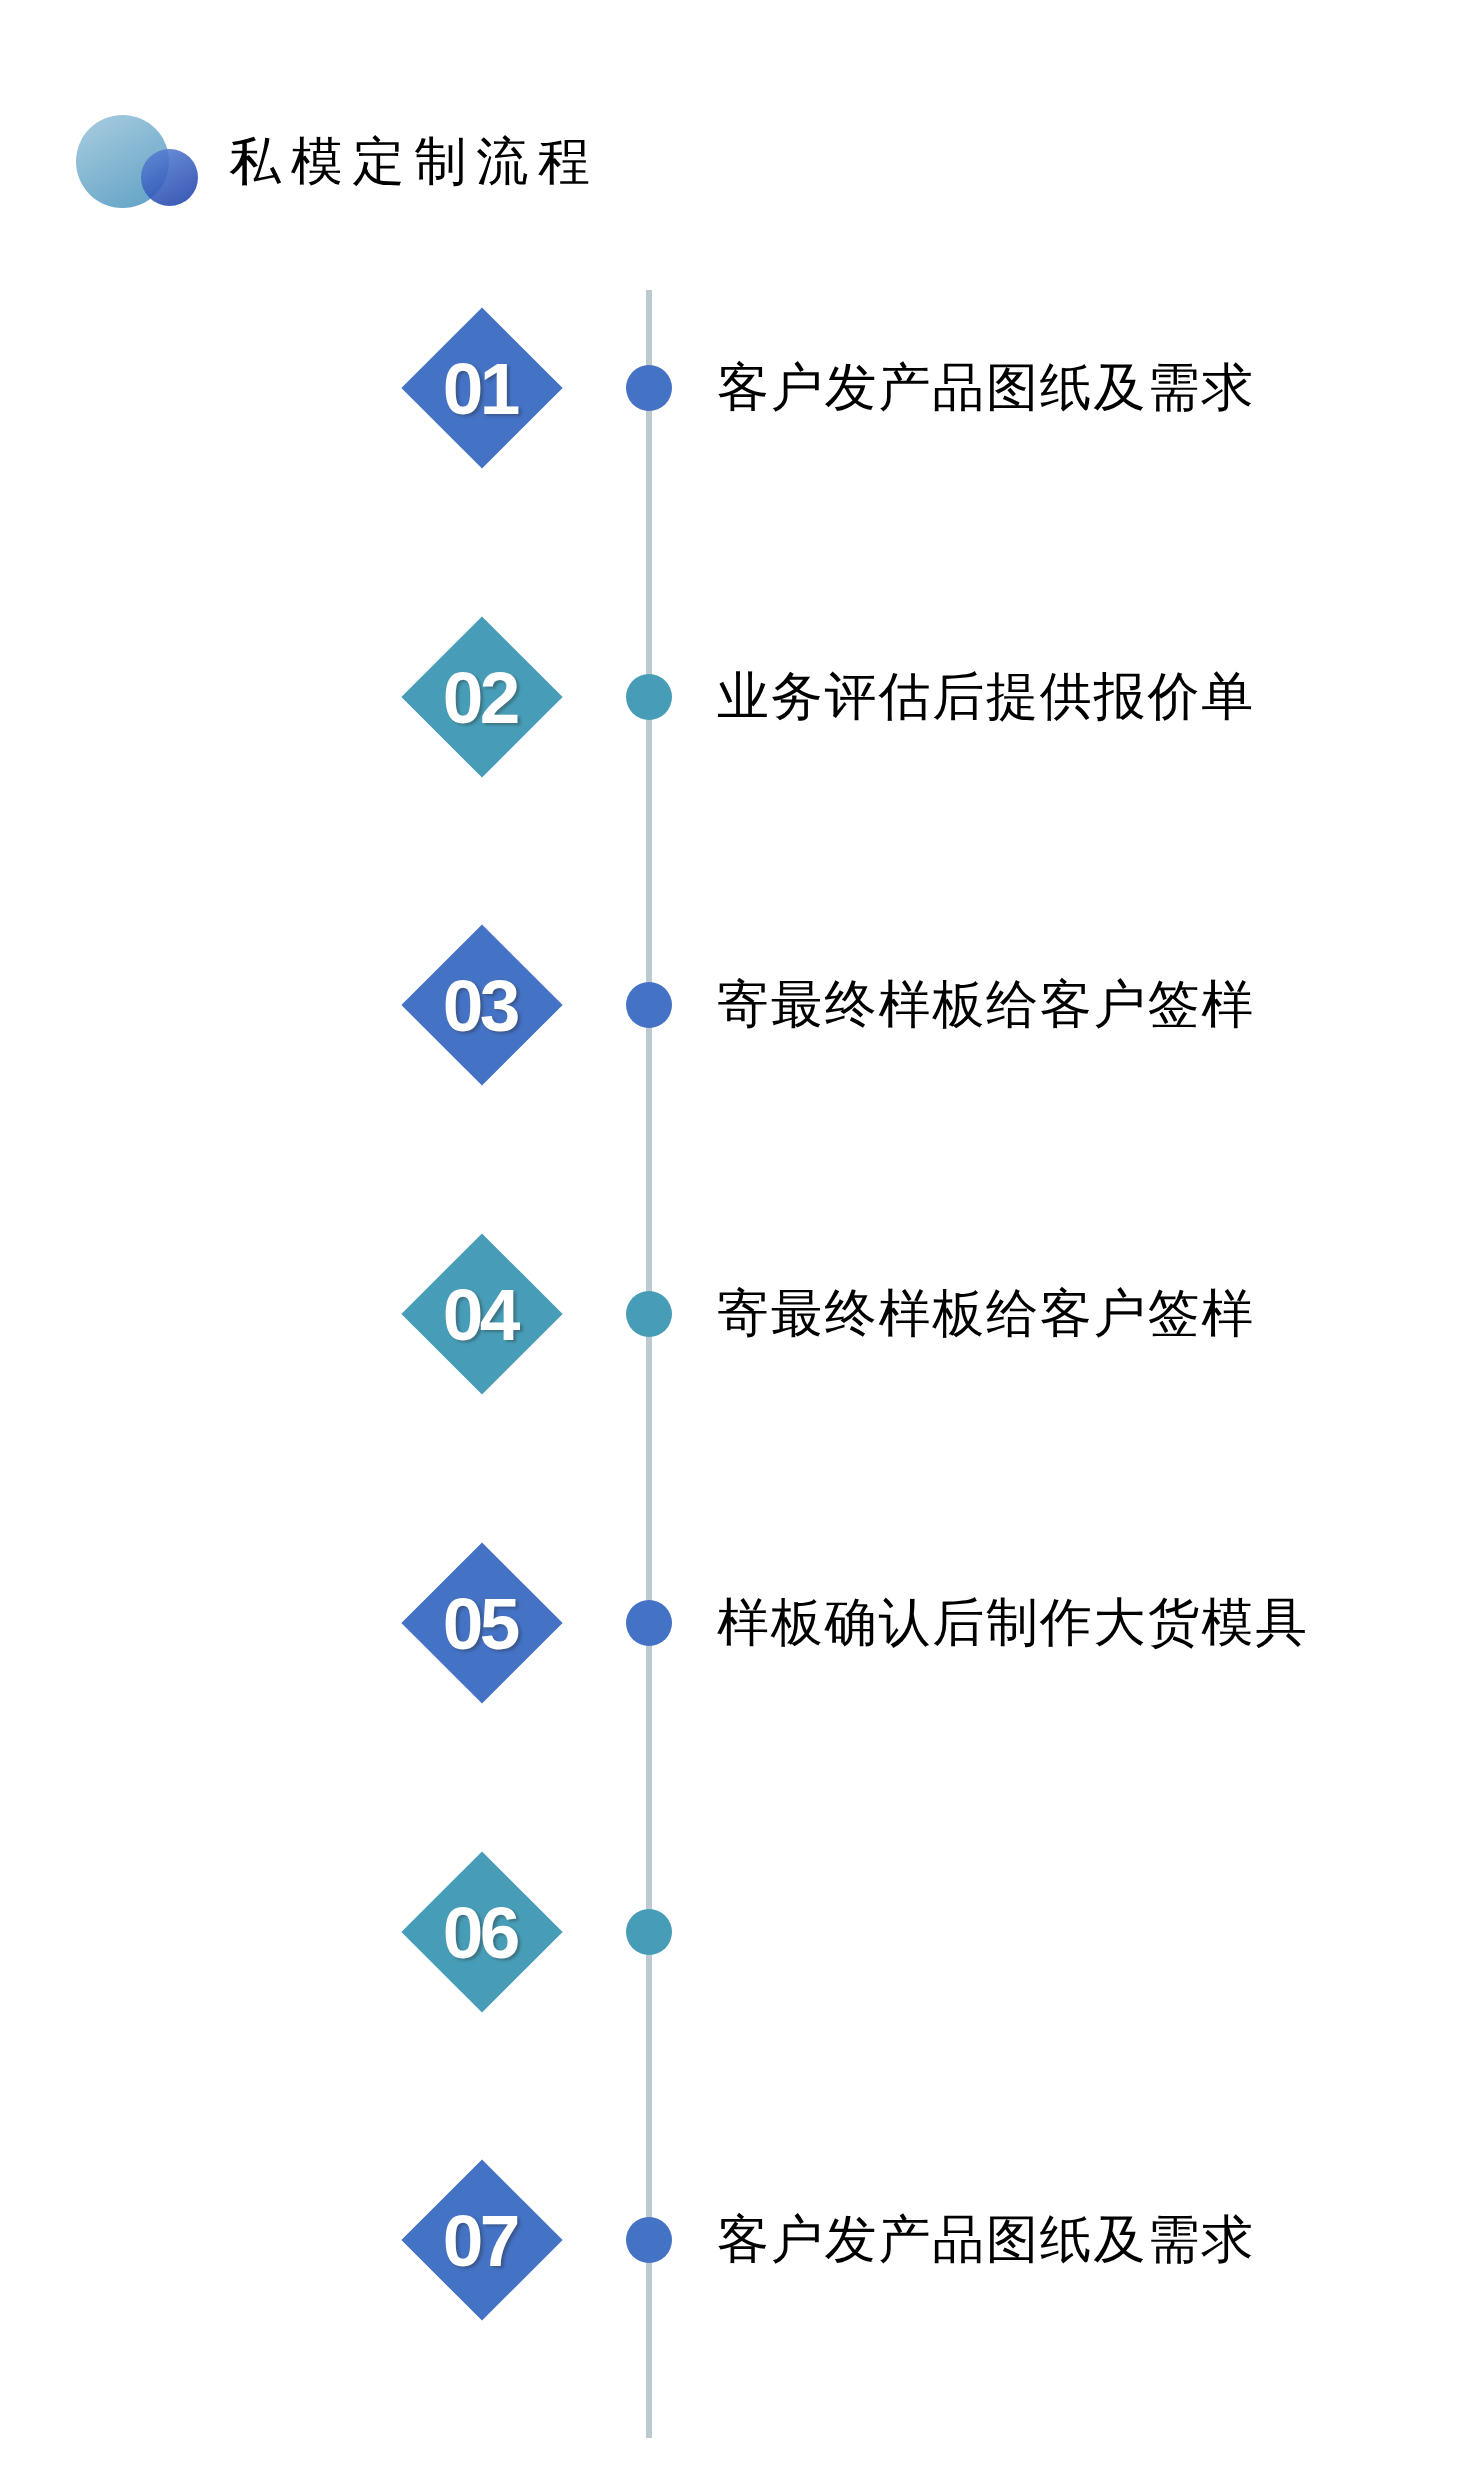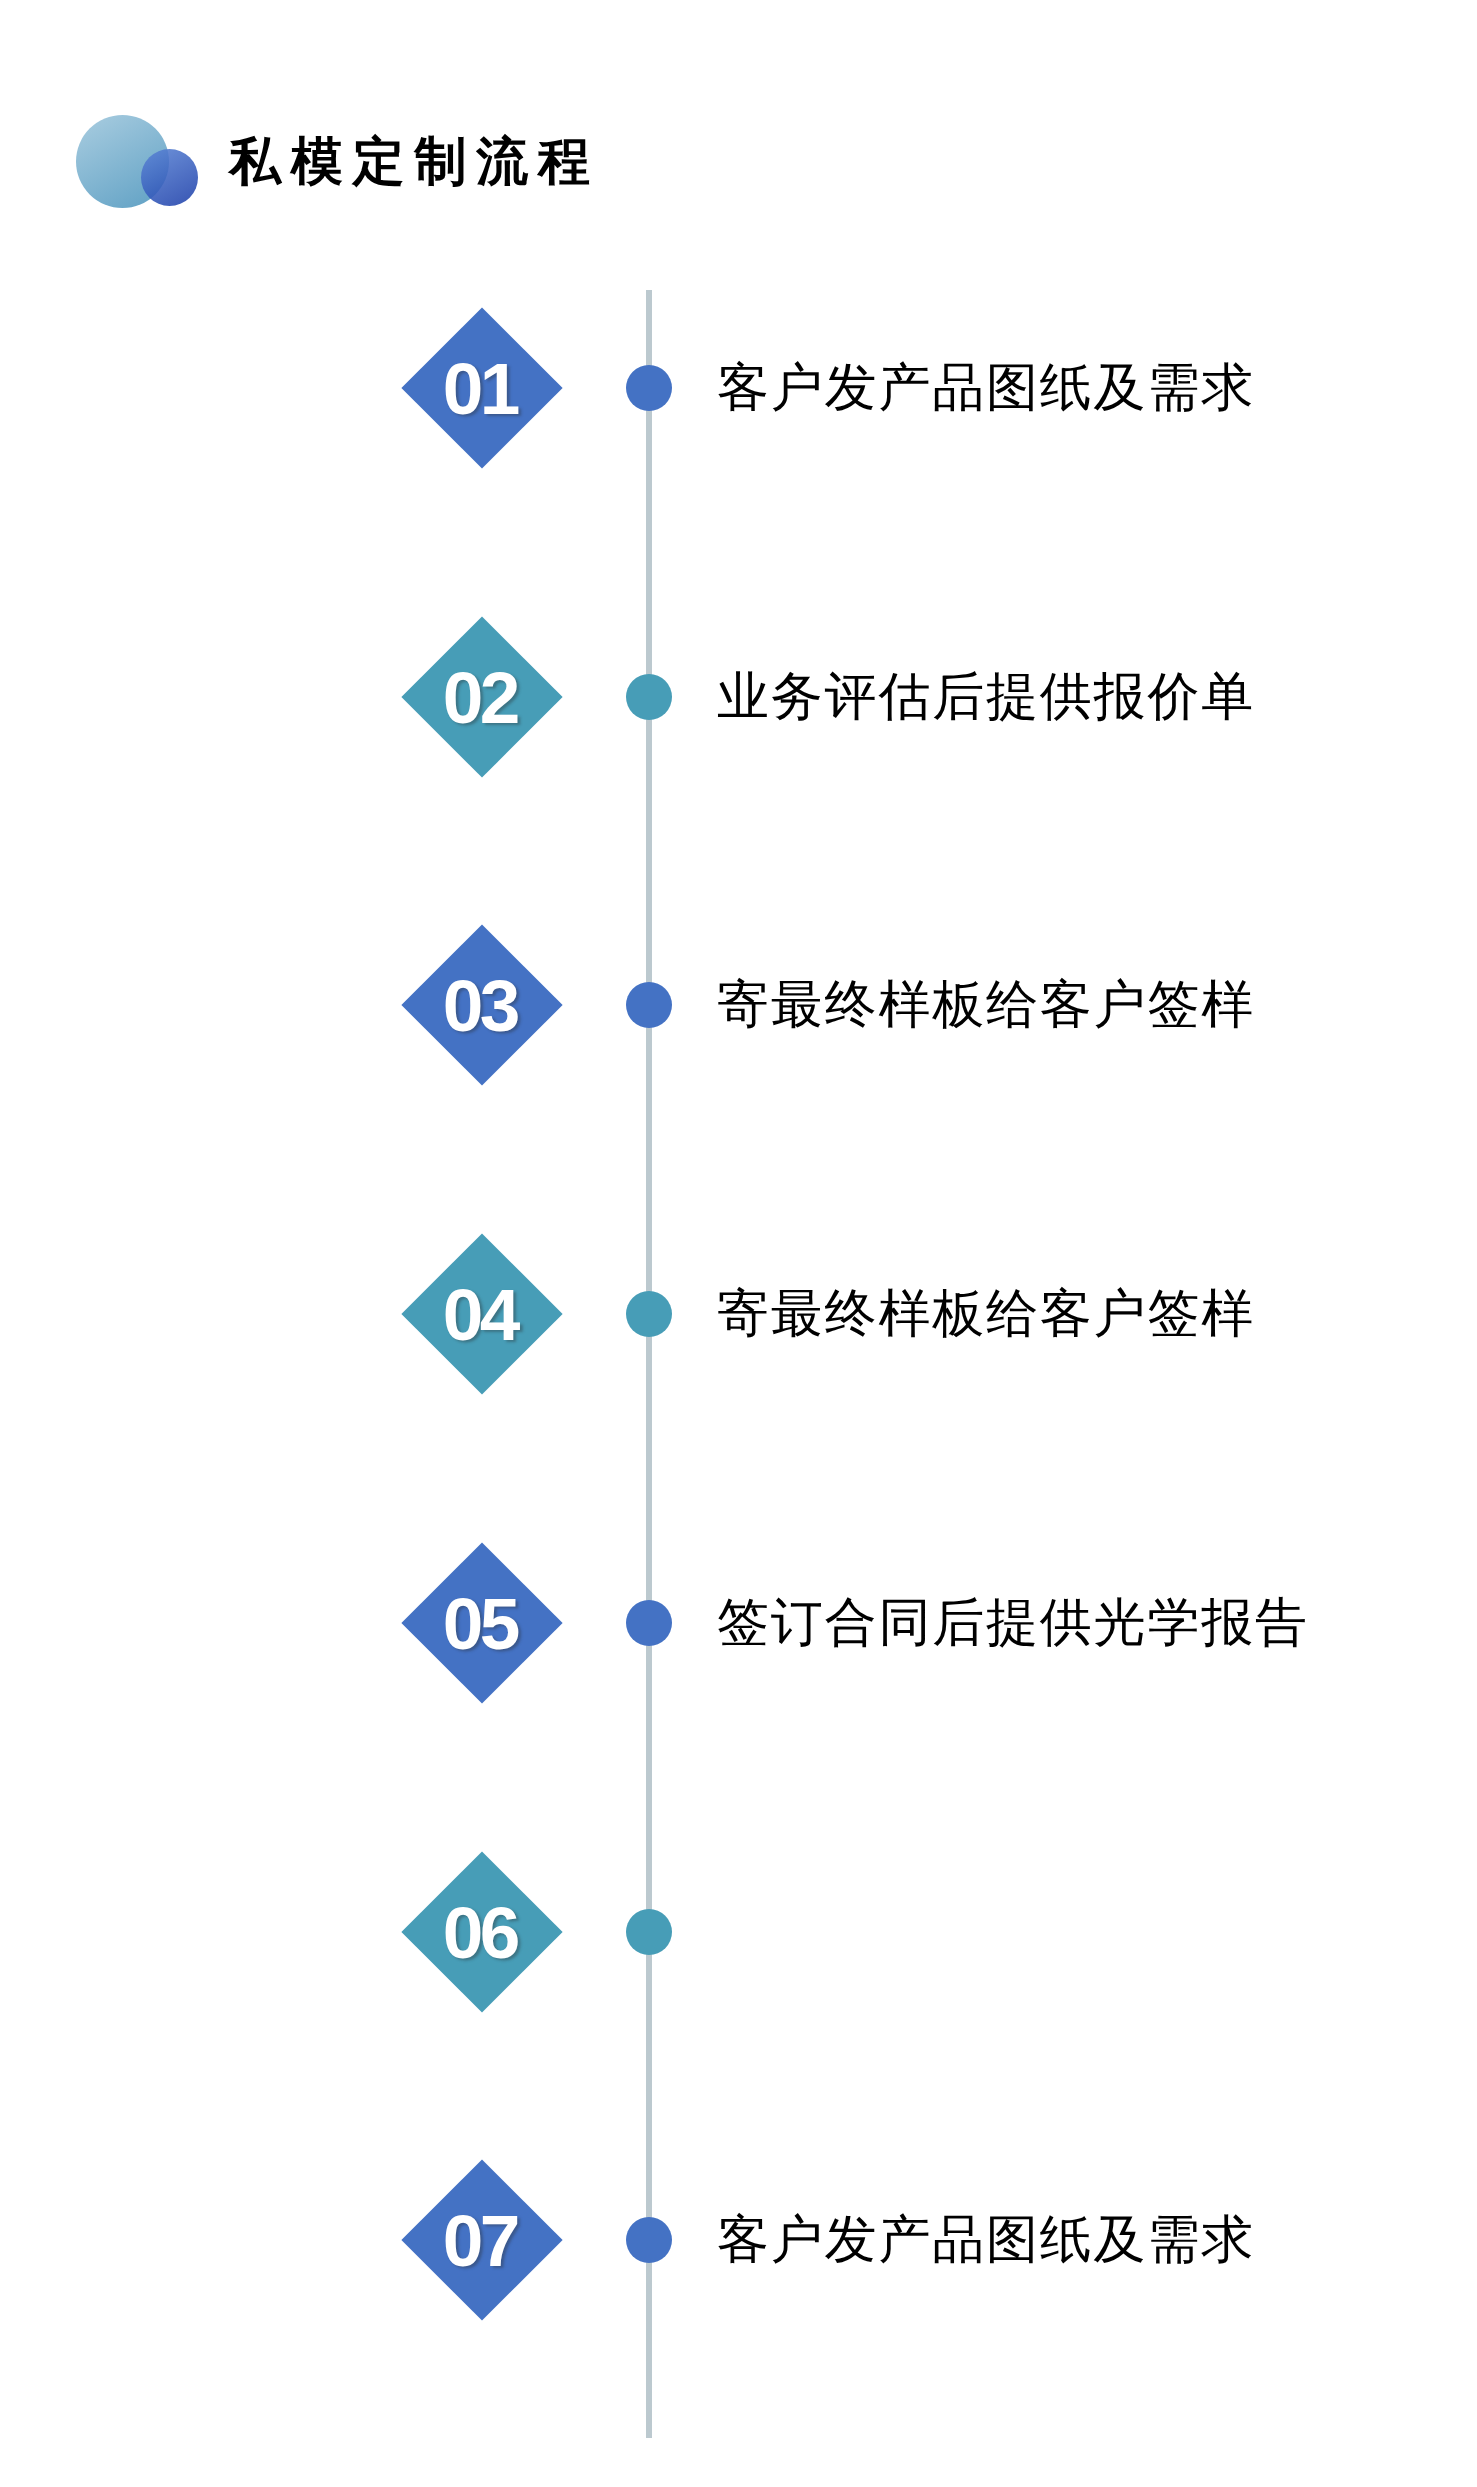--- a/index.html
+++ b/index.html
@@ -15,21 +15,21 @@
     border-radius: 50%;
     background: linear-gradient(150deg, var(--deco-circle-light-start) 5%, var(--deco-circle-light-end) 95%);
   }
   .deco-circle-small {
     position: absolute; left: 141px; top: 149px; width: 57px; height: 57px;
     border-radius: 50%; opacity: 0.88;
     background: linear-gradient(150deg, var(--deco-circle-dark-start) 0%, var(--deco-circle-dark-end) 100%);
   }
   .page-title {
     position: absolute; left: 229px; top: 134px; height: 54px; line-height: 54px;
-    font-size: 52px; font-weight: 700; letter-spacing: 9.8px; color: var(--text-black);
+    font-size: 52px; font-weight: 400; letter-spacing: 9.8px; color: var(--text-black);
     white-space: nowrap;
   }
   .logo { position: absolute; left: 1018px; top: 119px; width: 420px; height: 85px; color: var(--logo-blue); }
   .logo-mark { position: absolute; left: 0; top: 0; width: 89px; height: 82px; }
   .logo-text { position: absolute; left: 107px; top: 0; }
   .logo-name {
     display: block; font-size: 41px; font-weight: 700; line-height: 41px;
     letter-spacing: 0.4px; color: var(--logo-blue); white-space: nowrap;
     transform: scaleX(0.95); transform-origin: left center;
   }
@@ -112,21 +112,21 @@
     </div>
     <div class="dot teal"></div>
     <div class="step-label">寄最终样板给客户签样</div>
   </div>
 
   <div class="step" style="top:1566px">
     <div class="diamond blue">
       <span class="num">05</span>
     </div>
     <div class="dot blue"></div>
-    <div class="step-label">签订合同后提供光学报告</div>
+    <div class="step-label">样板确认后制作大货模具</div>
   </div>
 
   <div class="step" style="top:1875px">
     <div class="diamond teal">
       <span class="num">06</span>
     </div>
     <div class="dot teal"></div>
   </div>
 
   <div class="step" style="top:2183px">

